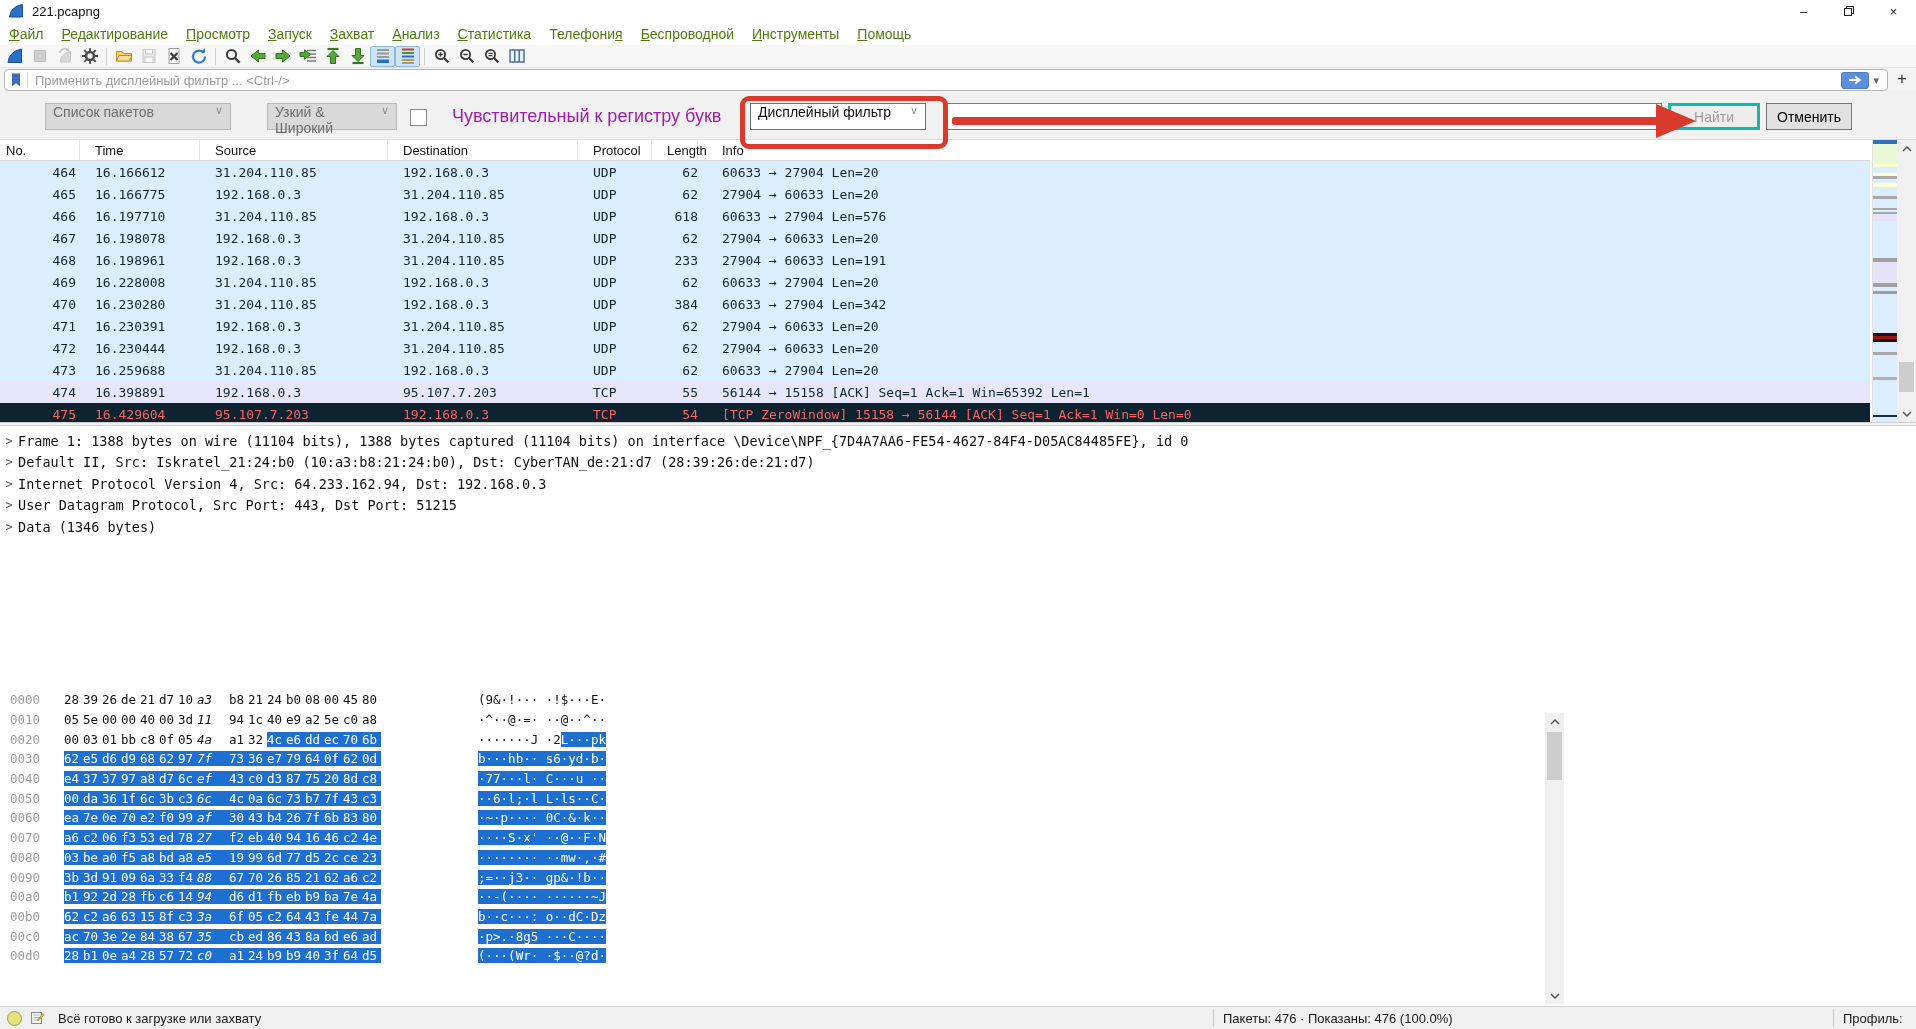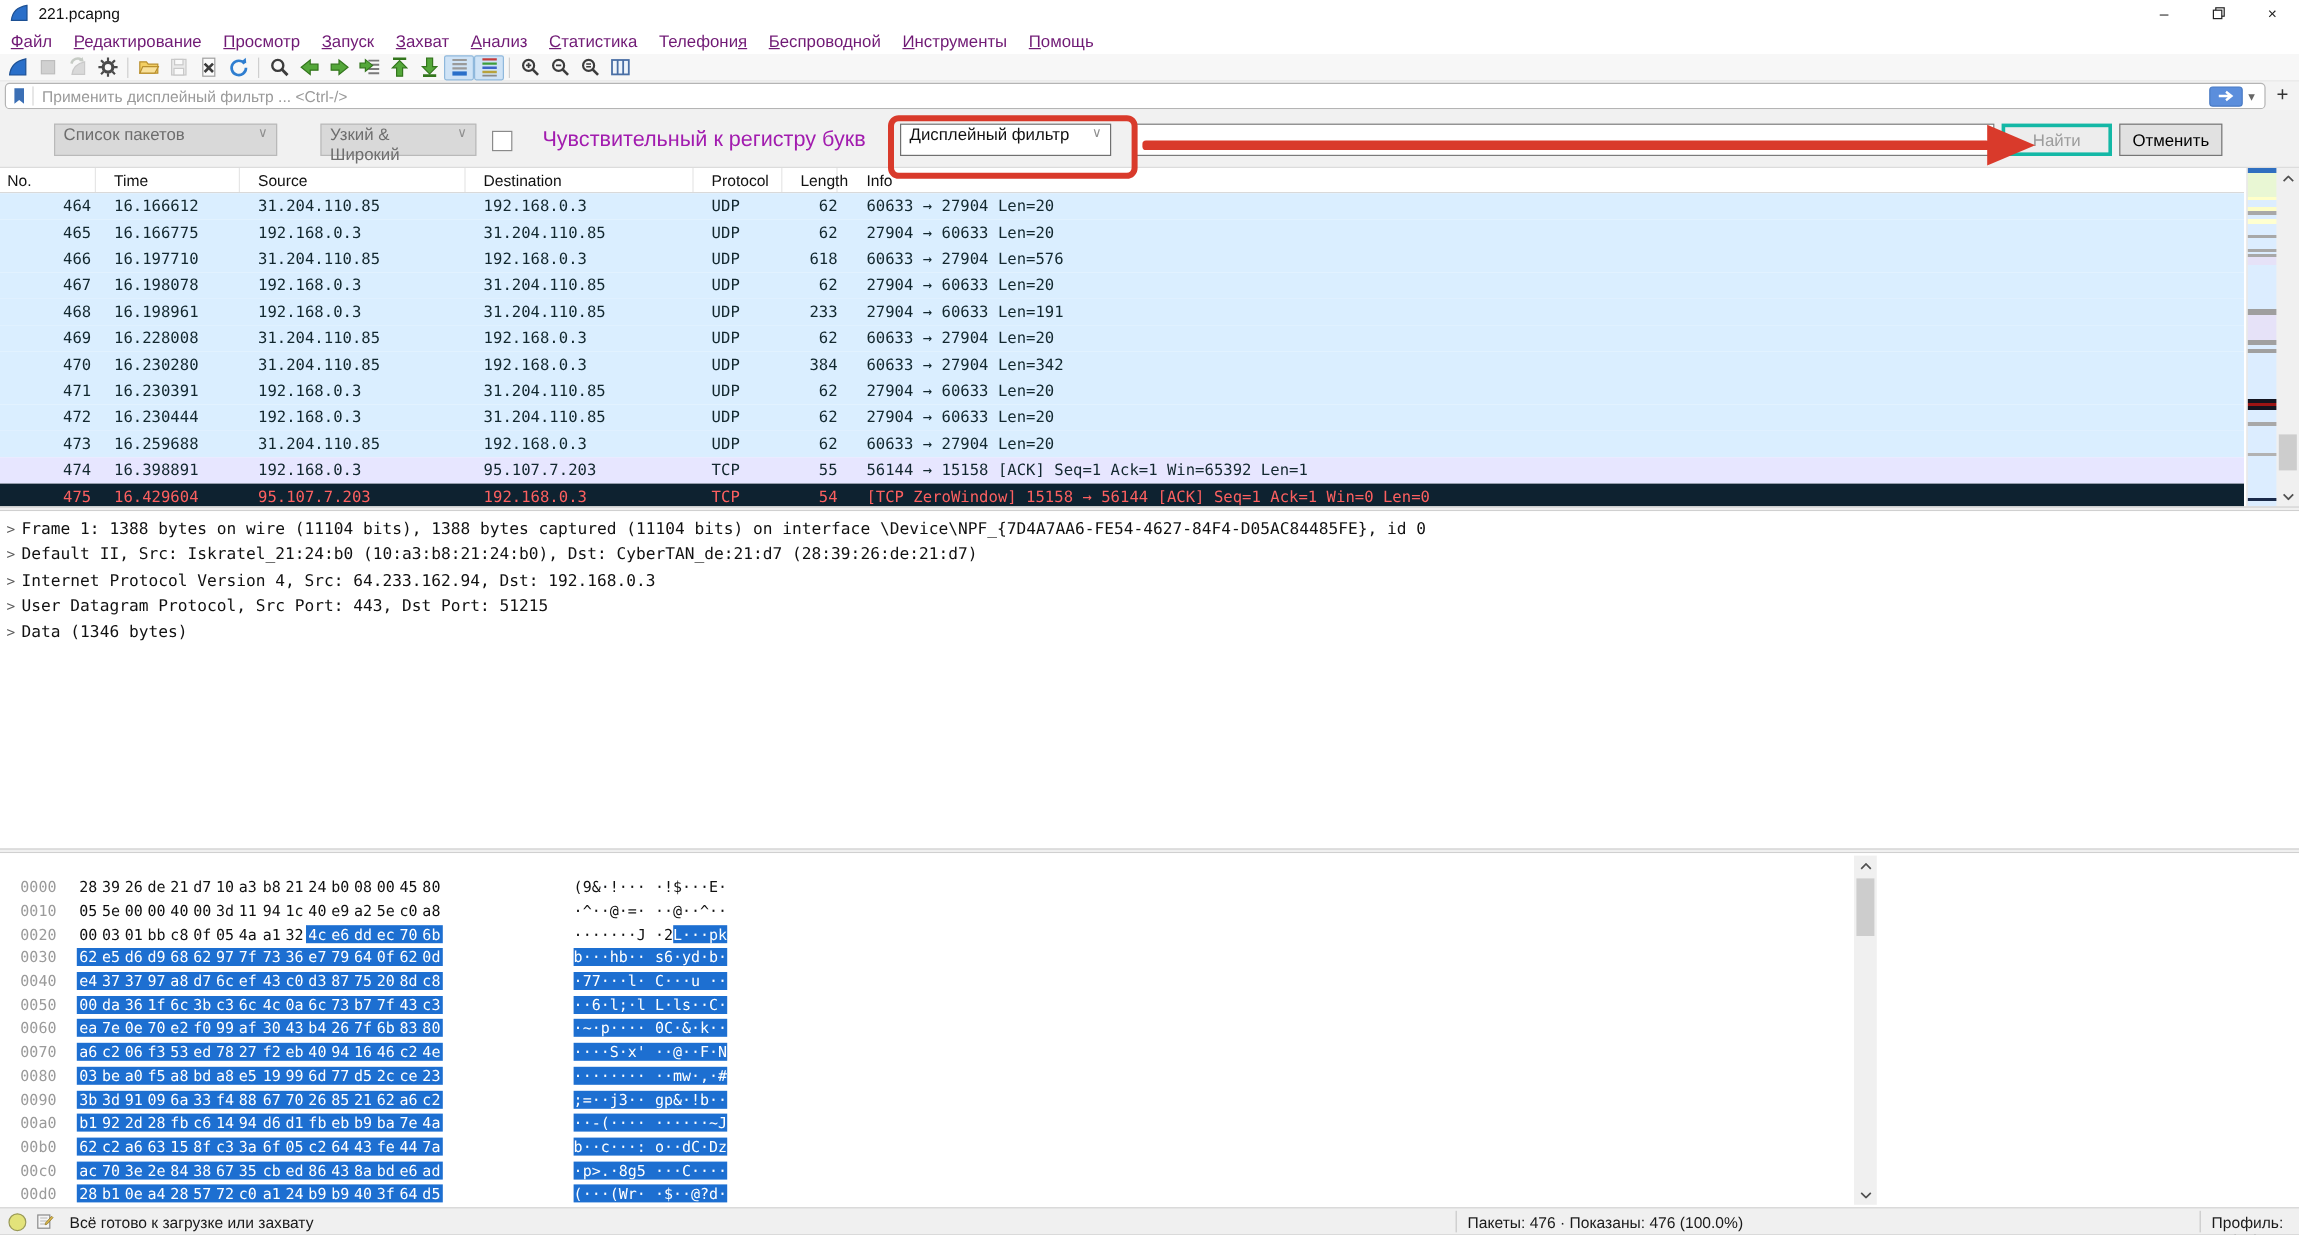--- a/index.html
+++ b/index.html
@@ -5,21 +5,21 @@
   html,body{margin:0;padding:0;background:#9a9a9a;}
   #app{position:relative;width:1916px;height:1029px;background:#ffffff;outline:1px solid #7a7a7a;
        font-family:"Liberation Sans",sans-serif;overflow:hidden;}
   
   .titlebar{position:absolute;left:0;top:0;width:100%;height:22px;background:#fff;display:flex;align-items:center;}
   .titlebar .appicon{margin-left:8px;width:16px;height:16px;}
   .titlebar .title{margin-left:8px;font-size:13px;color:#111;}
   .wincontrols{position:absolute;right:0;top:0;height:22px;display:flex;}
   .winbtn{width:45px;height:22px;display:flex;align-items:center;justify-content:center;font-size:13px;color:#222;}
   
-  .menubar{position:absolute;left:0;top:22px;width:100%;height:23px;background:#fff;display:flex;align-items:center;font-size:14px;color:#701a75;}
+  .menubar{position:absolute;left:0;top:22px;width:100%;height:23px;background:#fff;display:flex;align-items:center;font-size:14px;color:#4d7c0f;}
   .mi{padding:2px 9px;}
   
   .toolbar{position:absolute;left:0;top:45px;width:100%;height:23px;background:#f7f7f7;border-bottom:1px solid #e3e3e3;display:flex;align-items:center;padding-left:2px;box-sizing:border-box;}
   .tbtn{width:25px;height:21px;display:flex;align-items:center;justify-content:center;border:1px solid transparent;border-radius:2px;background:transparent;padding:0;}
   .tbtn.active{background:#cfe3f6;border-color:#8fb8dc;}
   .tbtn.disabled{opacity:.42;filter:grayscale(85%);}
   .tsep{width:1px;height:17px;background:#cfcfcf;margin:0 4px;}
   
   .filterbar{position:absolute;left:0;top:68px;width:100%;height:23px;background:#f3f3f3;}
   .filterbox{position:absolute;left:4px;top:1px;width:1882px;height:20px;background:#fff;border:1px solid #b4b4b4;border-radius:4px;display:flex;align-items:center;}
@@ -85,27 +85,27 @@
   .vs-arrow{position:absolute;left:0;width:19px;height:17px;display:flex;align-items:center;justify-content:center;}
   .vs-thumb{position:absolute;left:2px;width:15px;background:#cdcdcd;}
   
   .split{position:absolute;left:0;width:100%;height:4px;background:#f0f0f0;border-top:1px solid #d0d0d0;border-bottom:1px solid #d0d0d0;box-sizing:border-box;}
   
   .details{position:absolute;left:0;top:426px;width:100%;height:281px;background:#fff;overflow:hidden;
            font-family:"DejaVu Sans Mono",monospace;font-size:13.5px;color:#111;padding-top:4px;box-sizing:border-box;}
   .dline{height:21.5px;display:flex;align-items:center;white-space:nowrap;}
   .dcaret{width:18px;text-align:center;color:#5a5a5a;font-size:12px;}
   
-  .hexpane{position:absolute;left:0;top:711px;width:100%;height:295px;background:#fff;overflow:hidden;
-           font-family:"DejaVu Sans Mono",monospace;font-size:12.5px;color:#111;padding-top:18px;box-sizing:border-box;text-align:center;}
+  .hexpane{position:absolute;left:0;top:672px;width:100%;height:295px;background:#fff;overflow:hidden;
+           font-family:"DejaVu Sans Mono",monospace;font-size:12.5px;color:#111;padding-top:18px;box-sizing:border-box;}
   .hrow{position:relative;height:19.7px;display:flex;align-items:center;white-space:pre;}
   .hoff{display:inline-block;width:44px;margin-left:10px;color:#9b9b9b;}
   .hx{display:inline-block;margin-left:10px;}
   .b{display:inline-block;width:19px;}
-  .b.g{margin-right:1px;}
+  .b.g{margin-right:13px;font-style:italic;}
   .sel{background:#1d6fd1;color:#fff;}
   .asc{position:absolute;left:478px;top:0;height:100%;display:flex;align-items:center;}
   
   .statusbar{position:absolute;left:0;top:1006px;width:100%;height:23px;background:#f0f0f0;border-top:1px solid #d4d4d4;box-sizing:border-box;font-size:13px;color:#1a1a1a;}
   .sb-dot{position:absolute;left:7px;top:4px;width:13px;height:13px;border-radius:50%;background:#e3e37a;border:1px solid #9a9a58;}
   .sb-note{position:absolute;left:30px;top:3px;}
   .sb-text{position:absolute;left:58px;top:4px;}
   .sb-sep{position:absolute;top:2px;width:1px;height:18px;background:#c9c9c9;}
   .sb-packets{position:absolute;left:1223px;top:4px;}
   .sb-profile{position:absolute;left:1843px;top:4px;}

